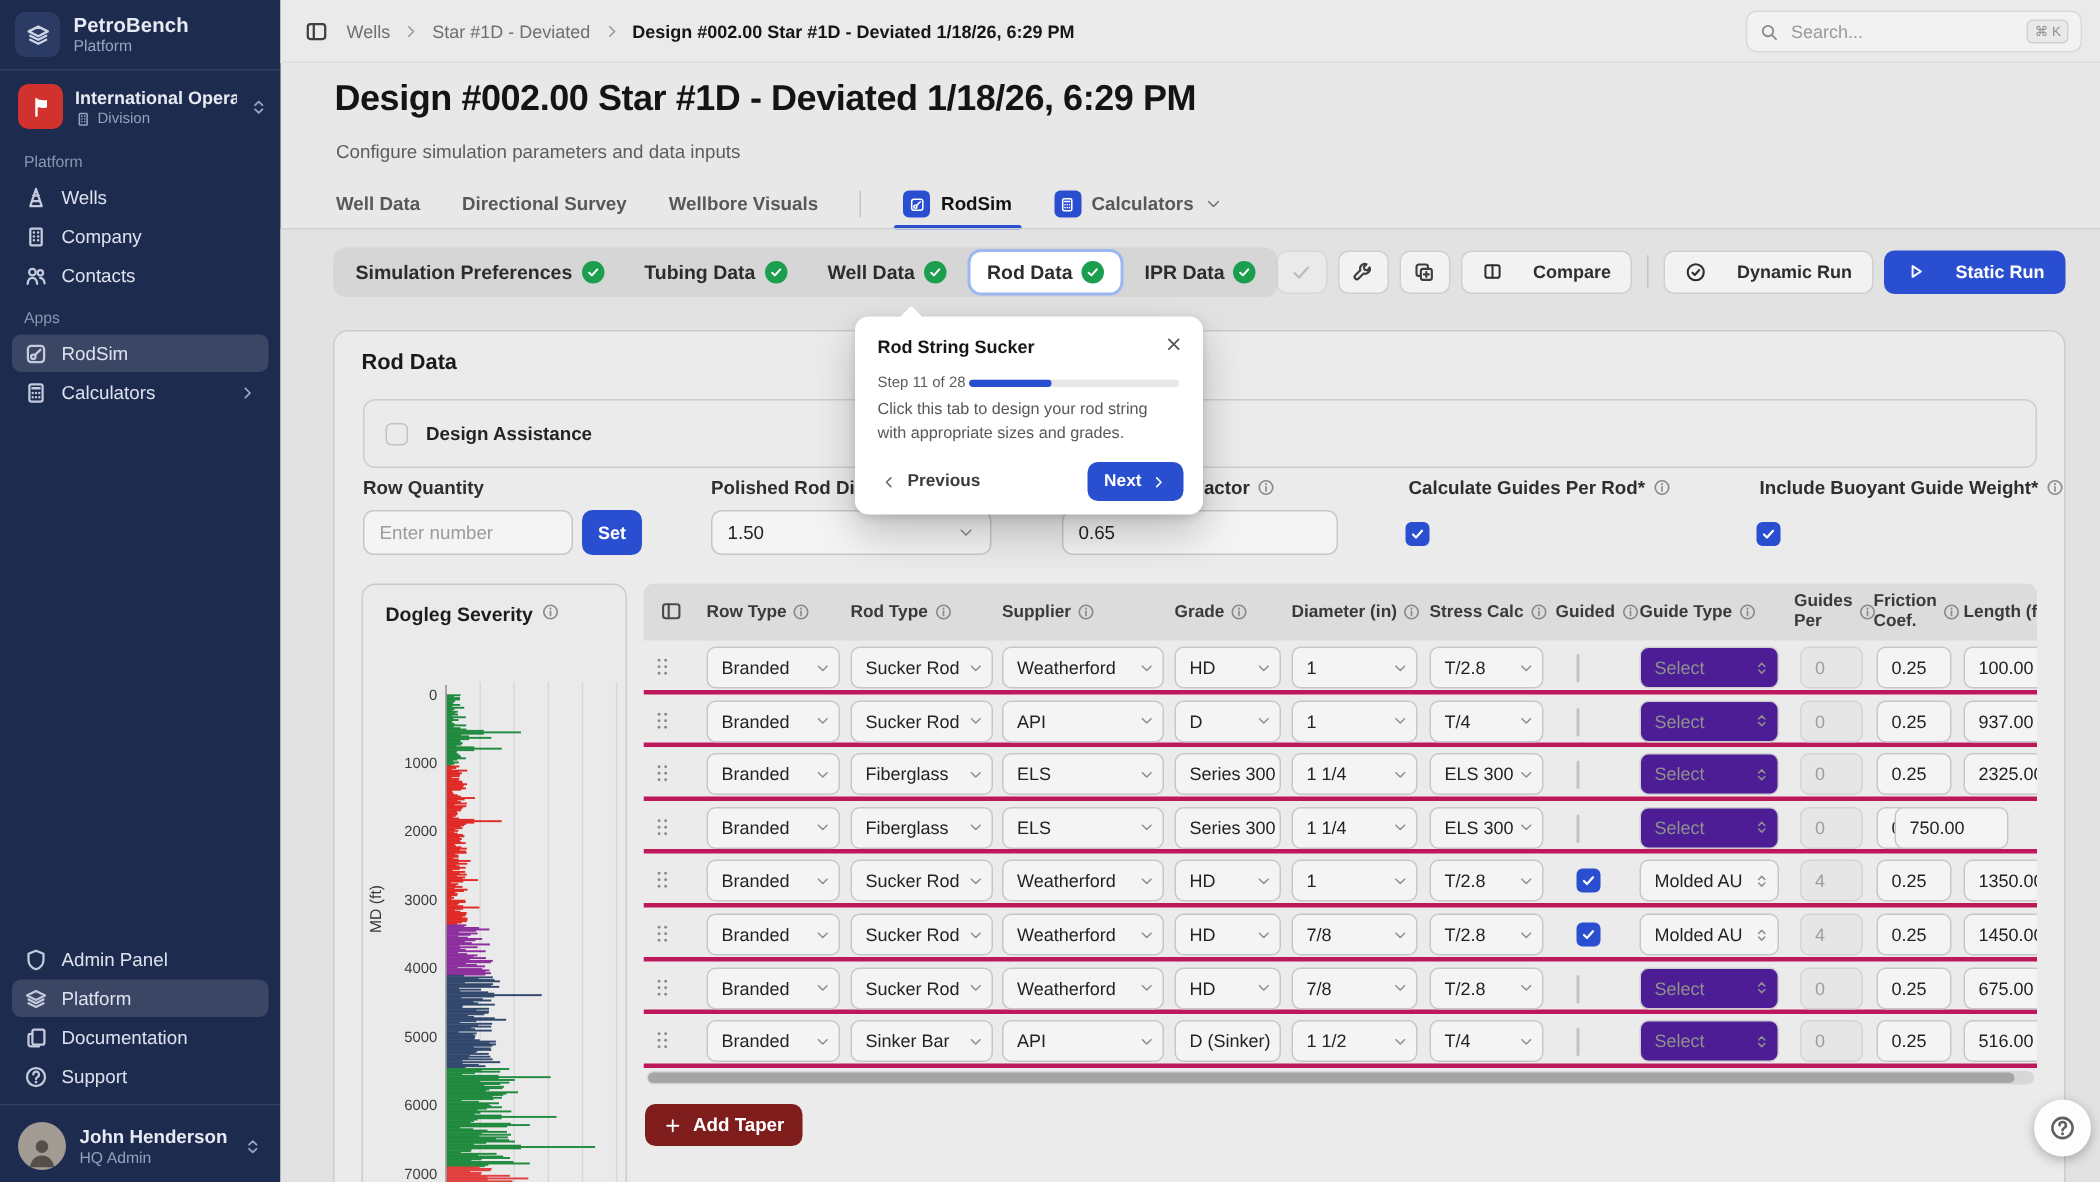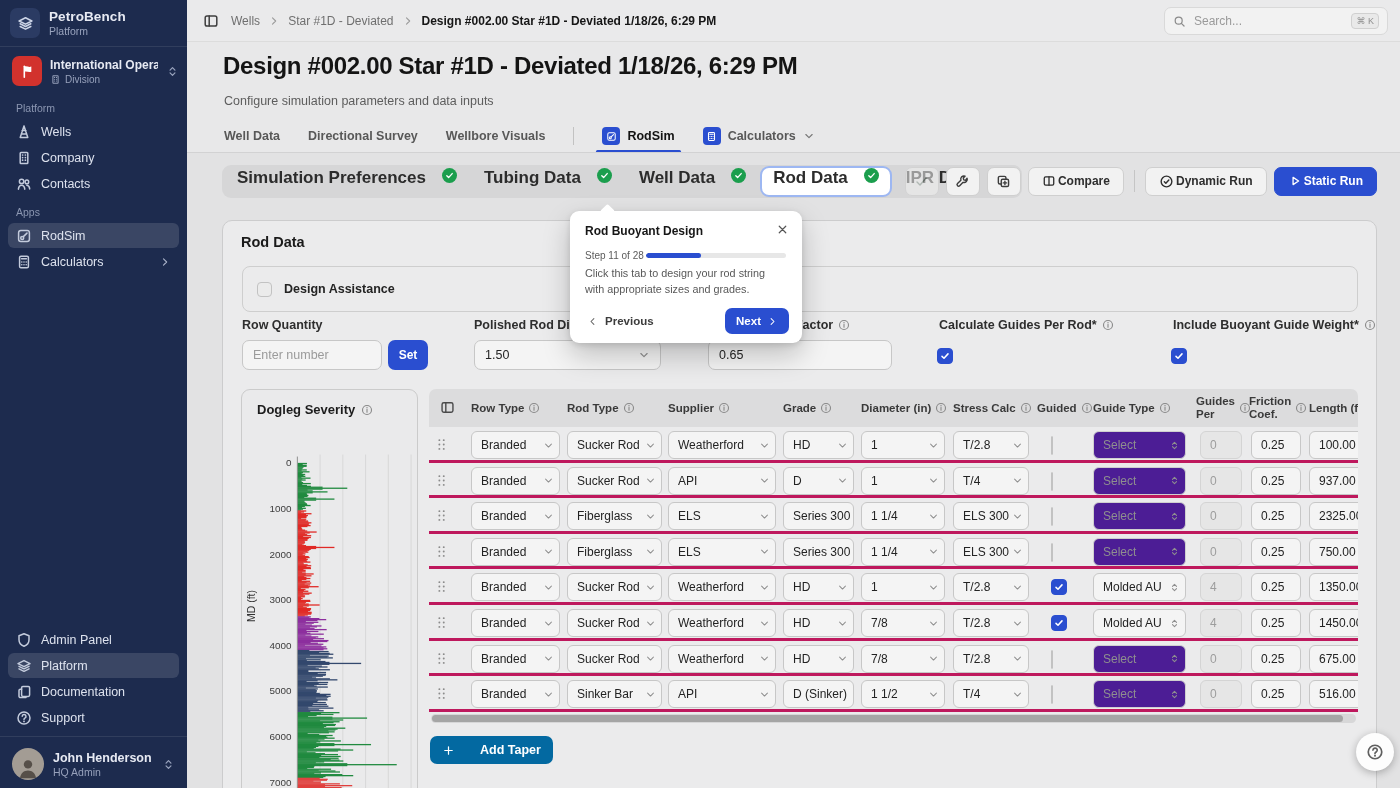--- a/index.html
+++ b/index.html
@@ -54,29 +54,29 @@
   .page-sub{position:absolute;left:37px;top:94px;font-size:12.5px;color:#5d5d5d;}
   .tabs{position:absolute;left:37px;top:123px;display:flex;align-items:center;gap:28px;height:26px;}
   .tab{font-size:12.5px;color:#585858;font-weight:600;display:flex;align-items:center;gap:7px;position:relative;cursor:pointer;white-space:nowrap;}
   .tab.active{color:#121212;}
   .tab.active::after{content:"";position:absolute;left:-6px;right:-6px;bottom:-8px;height:3px;background:#2a4ed0;border-radius:2px;}
   .tab-divider{width:1px;height:18px;background:#c2c2c2;}
   .appicon{width:18px;height:18px;border-radius:4px;background:#2a4ed0;color:#fff;display:flex;align-items:center;justify-content:center;}
   .appicon .ic{width:11px;height:11px}
   .rule{position:absolute;left:0;top:152px;width:100%;height:1px;background:#d2d2d3;}
   .pillbar{position:absolute;left:35px;top:165px;height:33px;background:#d6d6d7;border-radius:9px;display:flex;align-items:center;padding:0 4px;gap:5px;box-sizing:border-box;}
-  .pill{display:flex;align-items:flex-start;gap:16px;font-size:17px;font-weight:600;color:#2c2c2c;padding:0 11px;height:27px;border-radius:7px;cursor:pointer;white-space:nowrap;}
+  .pill{display:flex;align-items:center;gap:6px;font-size:13px;font-weight:600;color:#2c2c2c;padding:0 11px;height:27px;border-radius:7px;cursor:pointer;white-space:nowrap;}
   .pill.active{background:#fff;box-shadow:0 0 0 2px #9db7f2,0 1px 2px rgba(0,0,0,.15);}
   .gcheck{width:15px;height:15px;border-radius:50%;background:#1b9e4d;color:#fff;display:flex;align-items:center;justify-content:center;flex:none;}
   .gcheck .ic{width:9px;height:9px}
   .gcheck svg{stroke-width:2.4}
   .actions{position:absolute;right:23px;top:166px;display:flex;align-items:center;gap:7px;height:30px;}
   .ibtn{width:34px;height:29px;background:#f2f2f2;border:1px solid #cfcfcf;border-radius:7px;display:flex;align-items:center;justify-content:center;color:#3d3d3d;box-sizing:border-box;cursor:pointer;}
   .ibtn.disabled{opacity:.55;color:#92a096;}
-  .btn{height:29px;display:flex;align-items:center;gap:2px;padding:0 13px;border-radius:7px;font-size:12px;font-weight:600;box-sizing:border-box;cursor:pointer;white-space:nowrap;}
+  .btn{height:29px;display:flex;align-items:center;gap:20px;padding:0 13px;border-radius:7px;font-size:12px;font-weight:600;box-sizing:border-box;cursor:pointer;white-space:nowrap;}
   .btn.ghost{background:#f2f2f2;border:1px solid #cfcfcf;color:#2e2e2e;}
   .btn.primary{background:#2a4ed0;border:1px solid #2a4ed0;color:#fff;}
   .vdiv{width:1px;height:22px;background:#c5c5c5;margin:0 3px;}
 
   
   .card{position:absolute;left:35px;top:220px;width:1155px;height:578px;background:#ebebec;border:1px solid #cccccd;border-radius:10px;box-sizing:border-box;}
   .card-title{position:absolute;left:18px;top:13px;font-size:14.5px;font-weight:700;color:#1a1a1a;}
   .assist{position:absolute;left:19px;top:45px;width:1116px;height:46px;border:1px solid #cecece;border-radius:8px;display:flex;align-items:center;gap:12px;padding:0 14px;box-sizing:border-box;}
   .cb{width:15px;height:15px;border-radius:4px;background:#ebebeb;border:1px solid #c2c2c2;box-sizing:border-box;flex:none;cursor:pointer;}
   .cb.checked{background:#2a4ed0;border-color:#2a4ed0;color:#fff;display:flex;align-items:center;justify-content:center;}
@@ -87,21 +87,21 @@
   .info{color:#8a8a8a;display:inline-flex;cursor:pointer;}
   .fctl{position:absolute;height:30px;border:1px solid #c7c7c7;border-radius:7px;background:#f4f4f4;font-size:12.5px;color:#242424;display:flex;align-items:center;padding:0 10px;box-sizing:border-box;}
   .fsel{justify-content:space-between;cursor:pointer;}
   .fsel .cv{color:#8f8f8f}
   input.fctl{font-family:inherit;outline:none;}
   input.fctl::placeholder{color:#9b9b9b}
   .setbtn{position:absolute;left:165px;top:119px;width:40px;height:30px;background:#2a4ed0;color:#fff;border-radius:7px;font-size:12px;font-weight:600;display:flex;align-items:center;justify-content:center;cursor:pointer;}
 
   
   .dogleg{position:absolute;left:18px;top:168px;width:177px;height:408px;border:1px solid #cbcbcb;border-radius:9px;box-sizing:border-box;overflow:hidden;background:#eaeaeb;}
-  .dl-title{position:absolute;left:15px;top:12px;font-size:13px;font-weight:700;color:#1c1c1c;display:flex;gap:6px;align-items:center;}
+  .dl-title{position:absolute;left:15px;top:12px;font-size:13px;font-weight:700;color:#1c1c1c;display:flex;gap:6px;align-items:flex-start;}
   .mdlabel{position:absolute;left:-14px;top:210px;font-size:10.5px;color:#333;transform:rotate(-90deg);width:46px;text-align:center;}
   #chart{position:absolute;left:0;top:34px;}
 
   
   .thead{position:absolute;left:206px;top:168px;width:929px;height:38px;background:#dcdcdd;border-radius:7px 7px 0 0;overflow:hidden;}
   .th{position:absolute;top:0;height:38px;font-size:11.5px;font-weight:600;color:#3a3a3a;display:flex;gap:4px;align-items:center;white-space:nowrap;}
   .th .two{line-height:1.15;}
   .thicon{position:absolute;left:11px;top:11px;color:#4a4a4a;}
   .rows{position:absolute;left:206px;top:206px;width:929px;height:286px;overflow:hidden;}
   .trow{position:absolute;left:0;width:960px;height:35.6px;border-bottom:3px solid #be185d;box-sizing:border-box;}
@@ -109,21 +109,21 @@
   .sel,.tinp{position:absolute;top:4px;height:28px;background:#f4f4f4;border:1px solid #c7c7c7;border-radius:6px;display:flex;align-items:center;box-sizing:border-box;font-size:12px;color:#232323;overflow:hidden;white-space:nowrap;}
   .sel{justify-content:space-between;padding:0 5px 0 9px;cursor:pointer;}
   .sel .cv{color:#8f8f8f;margin-left:3px;flex:none;}
   .sel.dis{background:#4c1d95;color:#8f8f8f;border-color:#cfcfcf;cursor:default;}
   .tinp{padding:0 9px;}
   .tinp.dis{background:#e6e6e6;color:#9d9d9d;border-color:#d4d4d4;}
   .rowcb{position:absolute;left:622px;top:10px;width:16px;height:16px;}
   .rowcb .cb{width:16px;height:16px}
   .hscroll{position:absolute;left:208px;top:493px;width:925px;height:9px;border-radius:5px;background:#d7d7d8;}
   .hthumb{position:absolute;left:1px;top:1px;width:911px;height:7px;border-radius:4px;background:#a5a5a5;cursor:pointer;}
-  .addtaper{position:absolute;left:207px;top:515px;height:28px;padding:0 12px;background:#0369a1;color:#fff;border-radius:7px;font-size:12.5px;font-weight:600;display:flex;align-items:center;gap:25px;cursor:pointer;}
+  .addtaper{position:absolute;left:207px;top:515px;height:28px;padding:0 12px;background:#7f1d1d;color:#fff;border-radius:7px;font-size:12.5px;font-weight:600;display:flex;align-items:center;gap:7px;cursor:pointer;}
 
   
   .popover{position:absolute;left:383px;top:211px;width:232px;height:132px;background:#fff;border-radius:9px;box-shadow:0 12px 28px rgba(0,0,0,.22),0 2px 6px rgba(0,0,0,.12);z-index:50;}
   .pop-caret{position:absolute;left:32px;top:-5px;width:11px;height:11px;background:#fff;transform:rotate(45deg);border-radius:2px;}
   .pop-title{position:absolute;left:15px;top:13px;font-size:12px;font-weight:700;color:#171717;}
   .pop-close{position:absolute;right:13px;top:12px;color:#555;width:13px;height:13px;cursor:pointer;}
   .pop-step{position:absolute;left:15px;top:39px;font-size:10px;color:#5c5c5c;}
   .pop-track{position:absolute;left:76px;top:42px;width:140px;height:5px;border-radius:3px;background:#e7e7e7;overflow:hidden;}
   .pop-fill{height:5px;border-radius:3px;background:#2a4ed0;}
   .pop-body{position:absolute;left:15px;top:55px;width:202px;font-size:10.8px;line-height:1.45;color:#585858;}
@@ -1358,21 +1358,21 @@
             <div class="sel dis" style="left: 664px; width: 93px;">
               <span>Select</span>
               <span class="cv ic ic11">
                 <svg viewBox="0 0 16 16">
                   <path d="M5 6.3 L8 3.3 L11 6.3 M5 9.7 L8 12.7 L11 9.7"></path>
                 </svg>
               </span>
             </div>
             <div class="tinp dis" style="left: 771px; width: 42px;">0</div>
             <div class="tinp" style="left: 822px; width: 50px;">0.25</div>
-            <div class="tinp" style="left: 880px; width: 76px;">750.00</div>
+            <div class="tinp" style="left: 834px; width: 76px;">750.00</div>
           </div>
           <div class="trow" style="top: 142.4px;">
             <span class="grip ic">
               <svg viewBox="0 0 16 16">
                 <circle cx="5" cy="3" r="1.1" fill="currentColor" stroke="none"></circle>
                 <circle cx="10" cy="3" r="1.1" fill="currentColor" stroke="none"></circle>
                 <circle cx="5" cy="8" r="1.1" fill="currentColor" stroke="none"></circle>
                 <circle cx="10" cy="8" r="1.1" fill="currentColor" stroke="none"></circle>
                 <circle cx="5" cy="13" r="1.1" fill="currentColor" stroke="none"></circle>
                 <circle cx="10" cy="13" r="1.1" fill="currentColor" stroke="none"></circle>
@@ -1682,21 +1682,21 @@
             <svg viewBox="0 0 16 16">
               <path d="M8 3.4 V12.6 M3.4 8 H12.6"></path>
             </svg>
           </span>
         <span>Add Taper</span>
       </span>
     </div>
 
     <div class="popover">
       <span class="pop-caret"></span>
-      <div class="pop-title">Rod Buoyant Design</div>
+      <div class="pop-title">Rod String Sucker</div>
       <span class="pop-close ic">
           <svg viewBox="0 0 16 16">
             <path d="M4 4 L12 12 M12 4 L4 12"></path>
           </svg>
         </span>
       <div class="pop-step">Step 11 of 28</div>
       <div class="pop-track">
           <div class="pop-fill" style="width: 39%;"></div>
         </div>
       <div class="pop-body">Click this tab to design your rod string with appropriate sizes and grades.</div>

